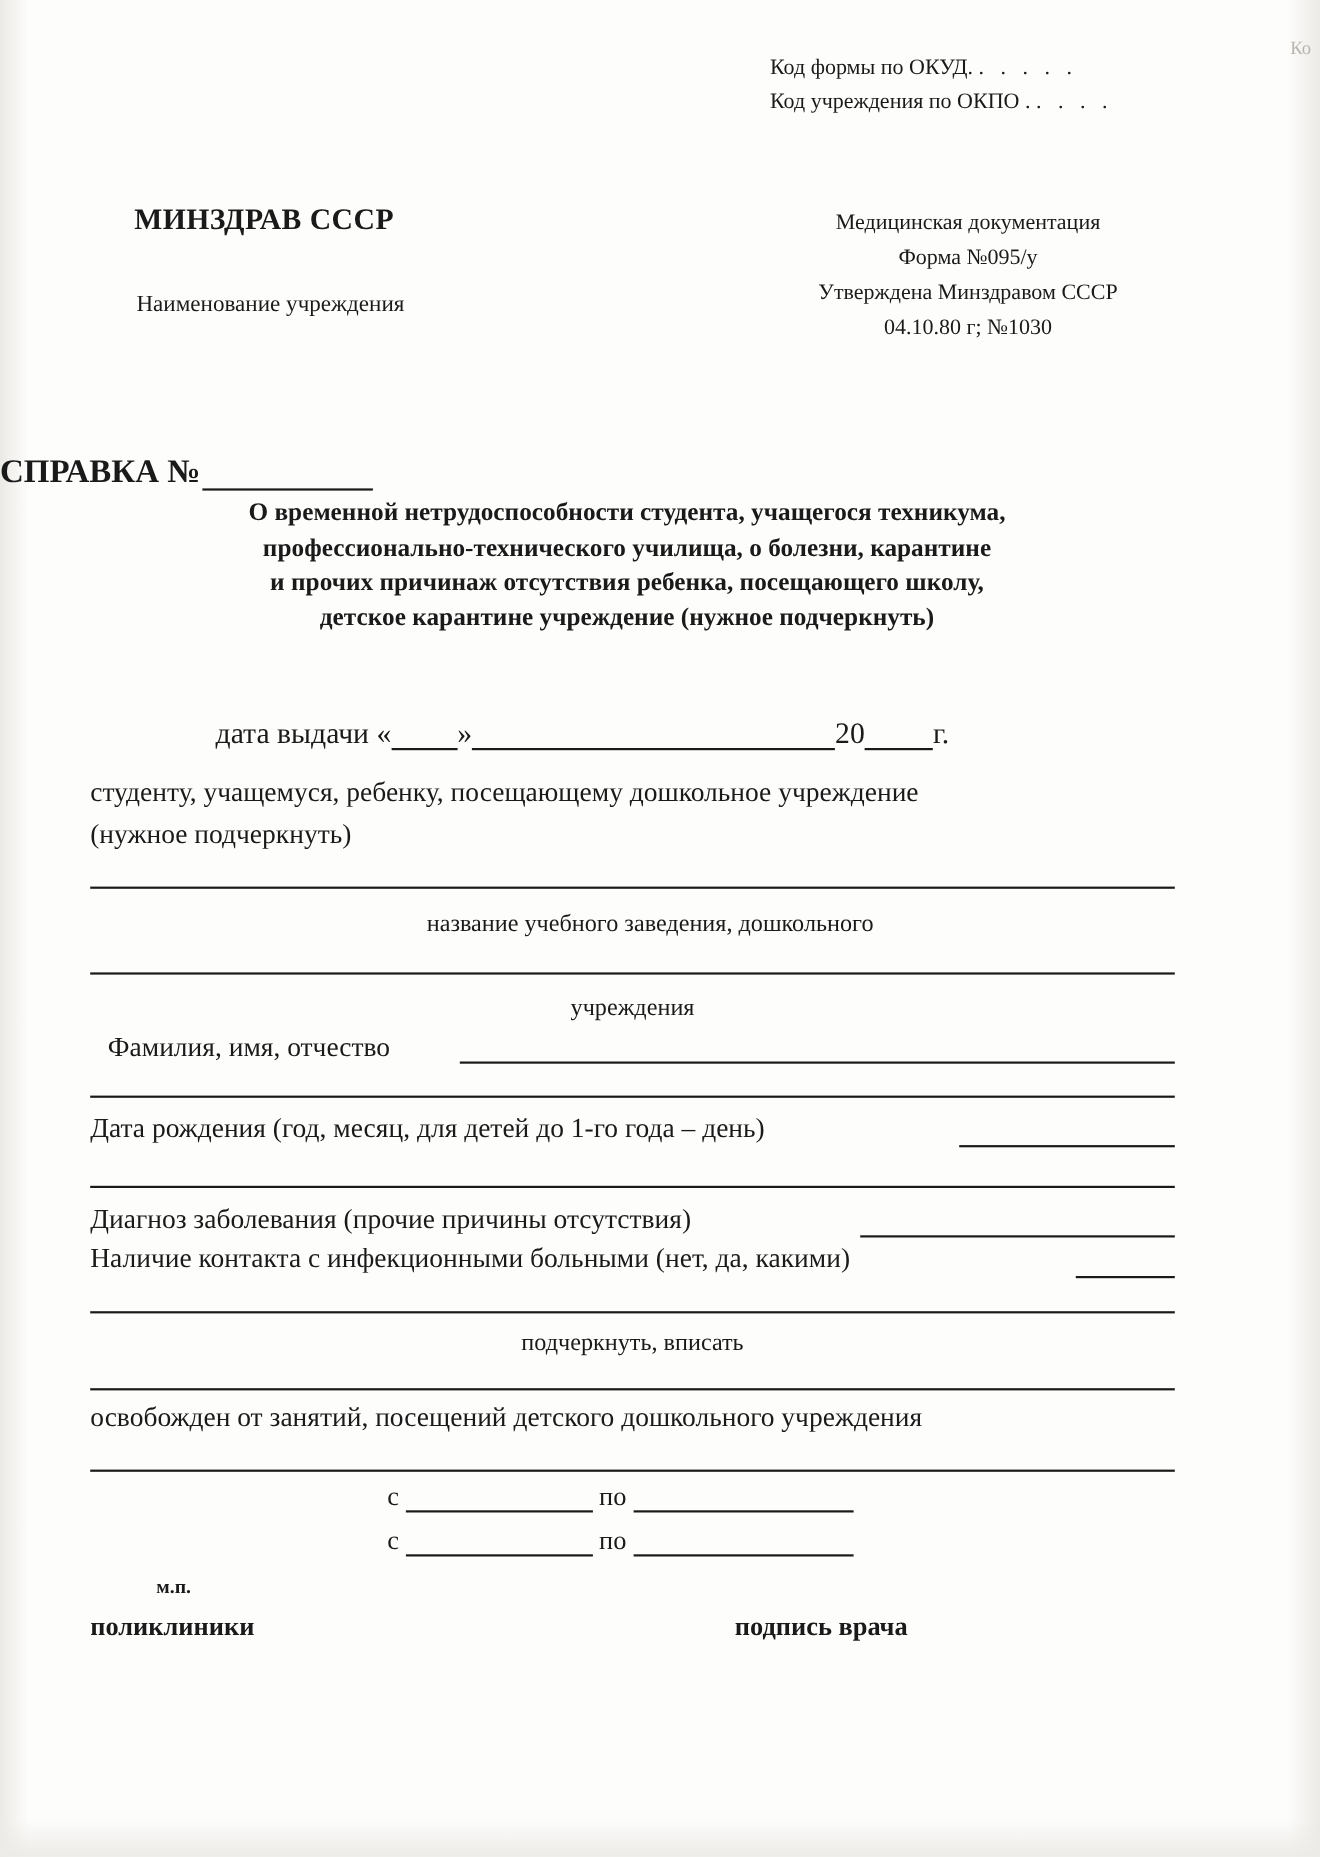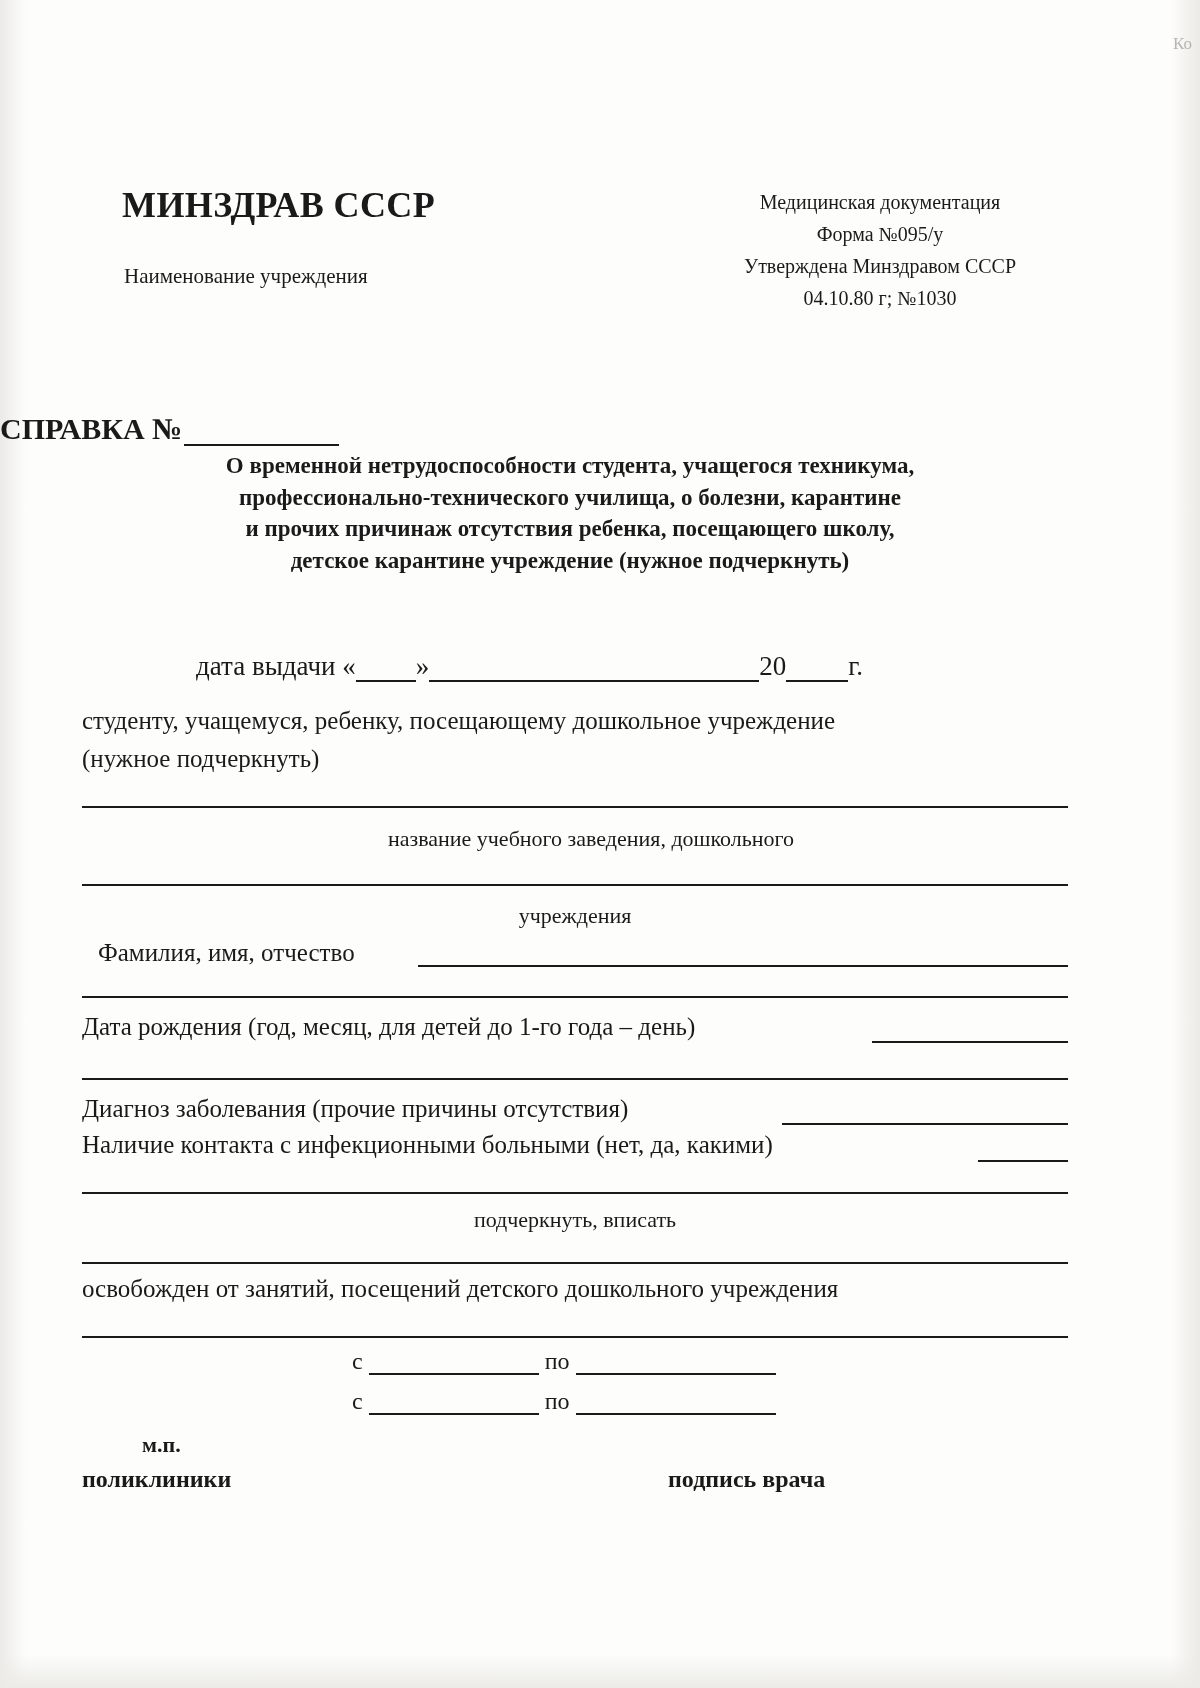--- a/index.html
+++ b/index.html
@@ -57,21 +57,21 @@
     right: 8px;
     font-size: 17px;
     color: #b9b6b0;
   }
 
   
   .ministry {
     position: absolute;
     top: 184px;
     left: 122px;
-    font-size: 36px;
+    font-size: 27px;
     font-weight: bold;
     letter-spacing: 0.4px;
   }
   .institution-name {
     position: absolute;
     top: 264px;
     left: 124px;
     font-size: 21px;
   }
   .doc-meta {
@@ -145,21 +145,21 @@
     font-size: 22px;
   }
   .rule {
     position: absolute;
     height: 0;
     border-top: 2px solid #1a1a1a;
   }
 
   .mp {
     position: absolute;
-    font-size: 22px;
+    font-size: 18px;
     font-weight: bold;
   }
   .sig {
     position: absolute;
     font-size: 24px;
     font-weight: bold;
   }
 
   .from-to {
     position: absolute;
@@ -179,20 +179,30 @@
 <body>
 
 <div class="page">
 
   <div class="scan-edge-left"></div>
   <div class="scan-edge-right"></div>
   <div class="scan-edge-bottom"></div>
 
   <div class="corner-mark">Ко</div>
 
+  <div class="codes">
+    <div>
+      <span>Код формы по ОКУД.</span>
+      <span class="dots">. . . . .</span>
+    </div>
+    <div>
+      <span>Код учреждения по ОКПО .</span>
+      <span class="dots">. . . .</span>
+    </div>
+  </div>
 
   <div class="ministry">МИНЗДРАВ СССР</div>
   <div class="institution-name">Наименование учреждения</div>
 
   <div class="doc-meta">
     <div>Медицинская документация</div>
     <div>Форма №095/у</div>
     <div>Утверждена Минздравом СССР</div>
     <div>04.10.80 г; №1030</div>
   </div>

